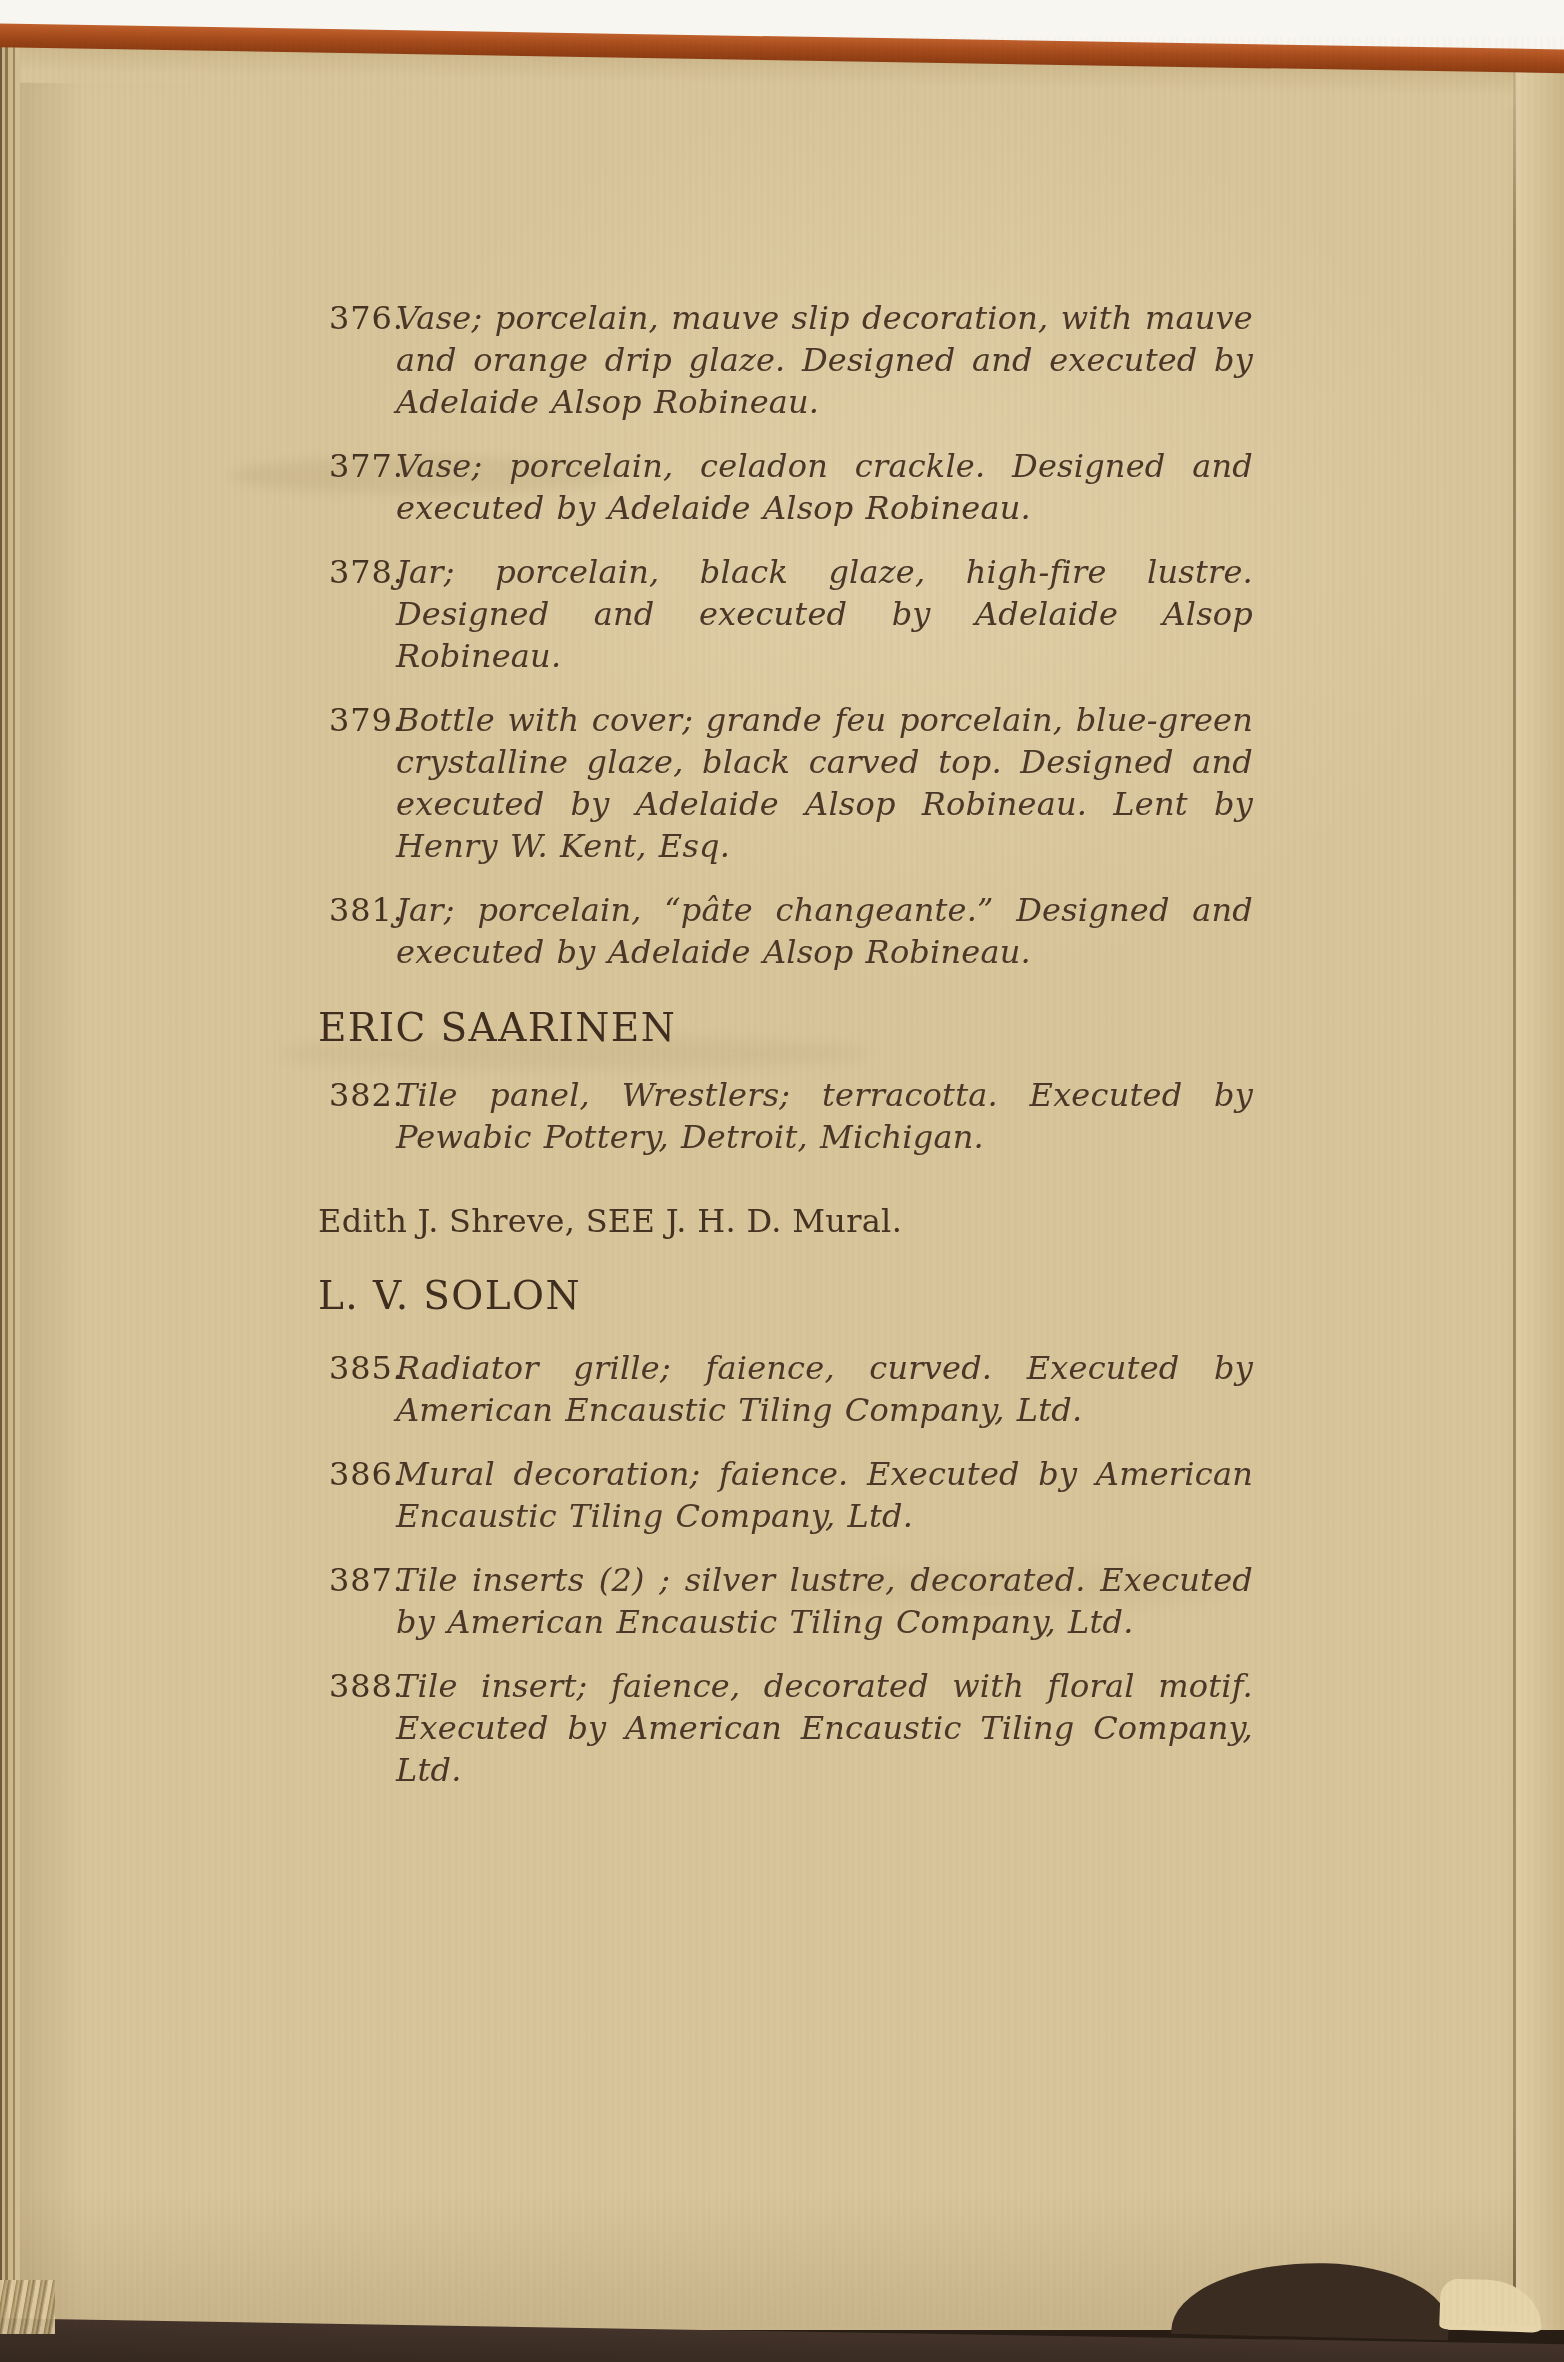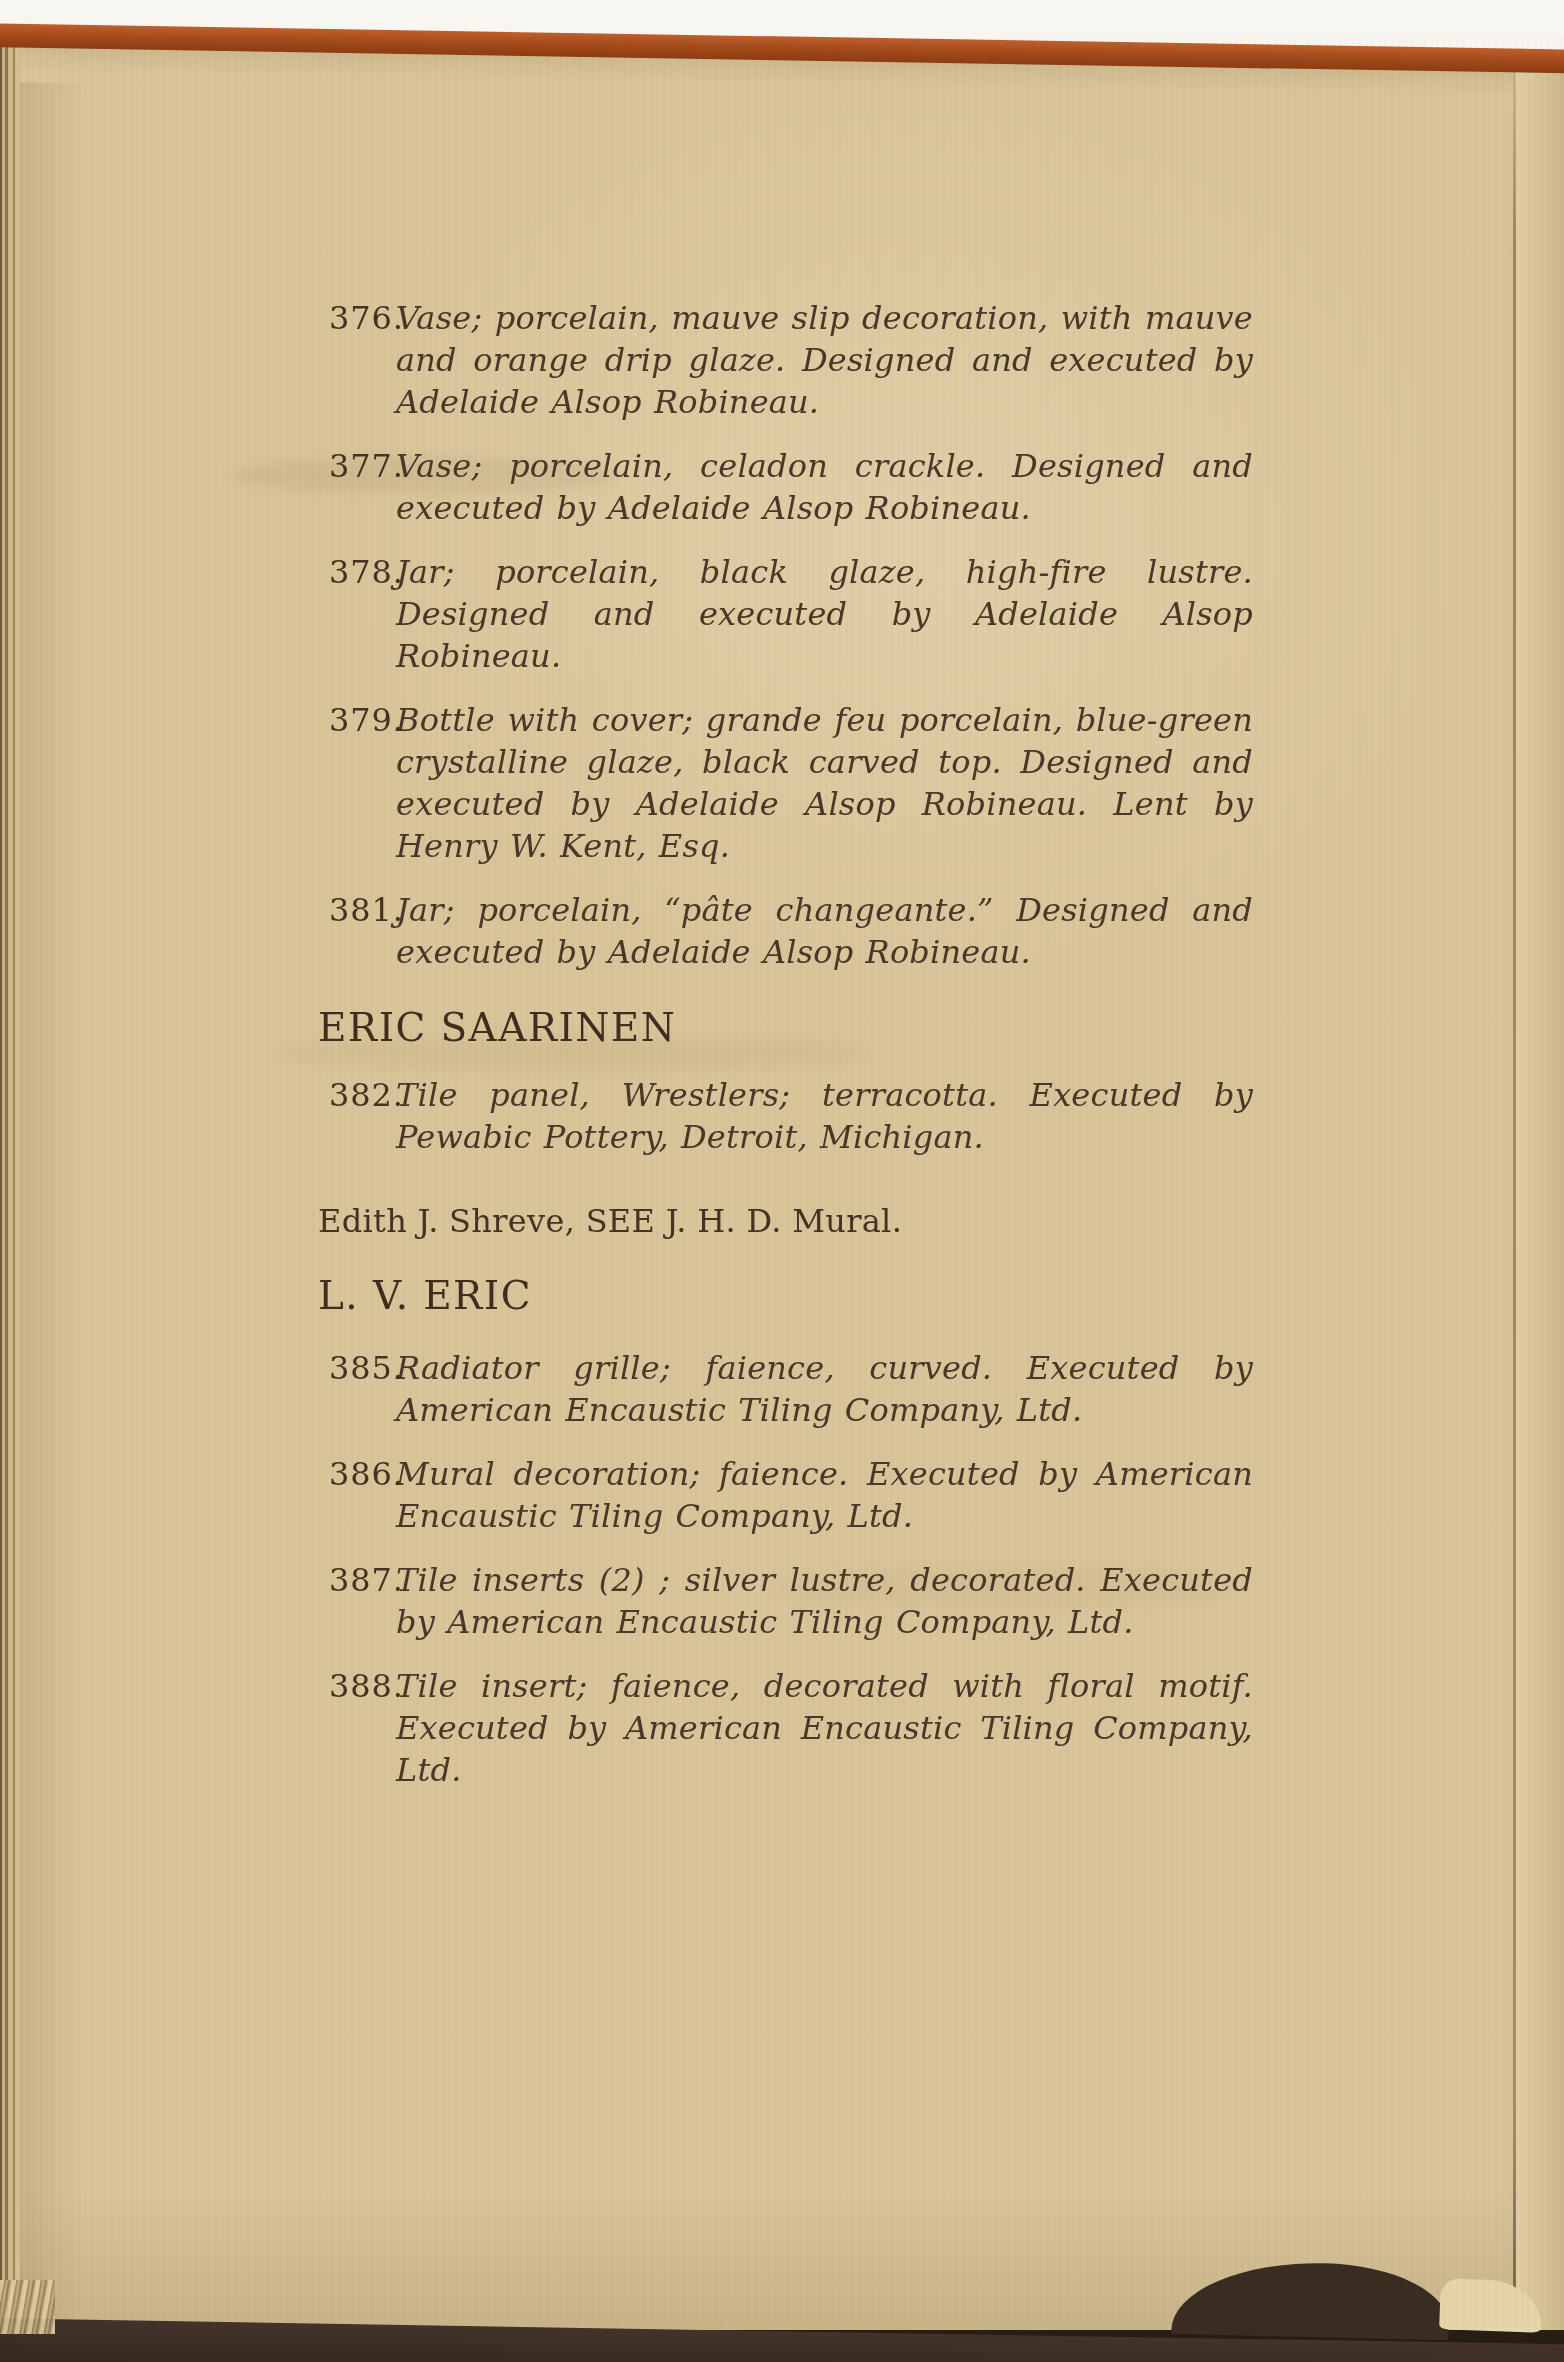--- a/index.html
+++ b/index.html
@@ -196,21 +196,21 @@
 
     <h2 class="artist">ERIC SAARINEN</h2>
 
     <div class="entry">
       <span class="num">382.</span>
       <div class="etext">Tile panel, Wrestlers; terracotta. Executed by Pewabic Pottery, Detroit, Michigan.</div>
     </div>
 
     <div class="crossref"><span>Edith J. Shreve, </span><span class="see">SEE</span><span> J. H. D. Mural.</span></div>
 
-    <h2 class="artist solon">L. V. ERIC</h2>
+    <h2 class="artist solon">L. V. SOLON</h2>
 
 
     <div class="entry">
       <span class="num">385.</span>
       <div class="etext">Radiator grille; faience, curved. Executed by American Encaustic Tiling Company, Ltd.</div>
     </div>
 
     <div class="entry">
       <span class="num">386.</span>
       <div class="etext">Mural decoration; faience. Executed by American Encaustic Tiling Company, Ltd.</div>

